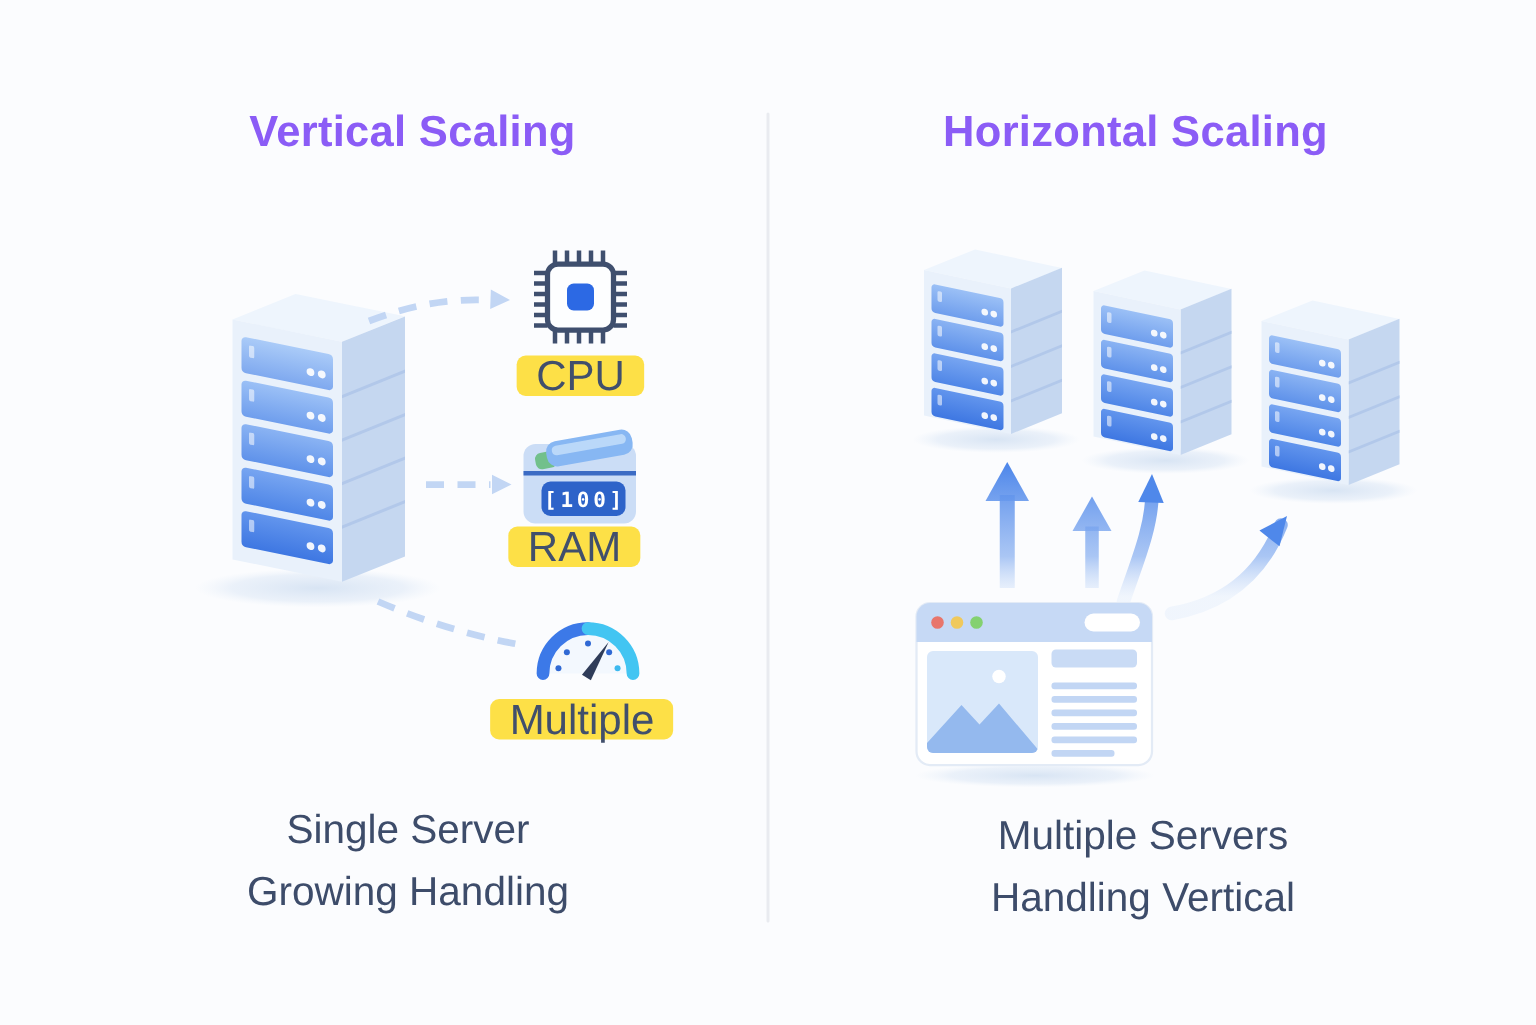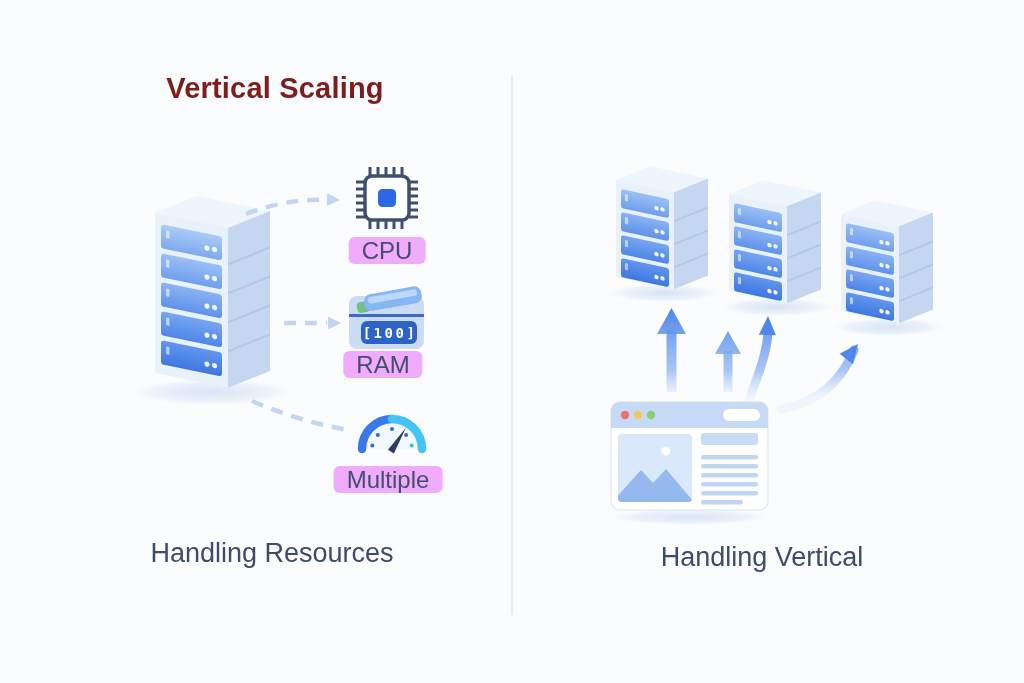--- a/index.html
+++ b/index.html
@@ -2,52 +2,53 @@
 <html><head>
 <meta charset="utf-8">
 <style>
   html,body{margin:0;padding:0;background:#ffffff;}
   #stage{
     position:relative;width:1024px;height:683px;overflow:hidden;
     background:#fbfcfe;font-family:"Liberation Sans",sans-serif;
   }
   .title{
     position:absolute;width:400px;text-align:center;
-    font-size:29px;font-weight:700;color:#7f1d1d;letter-spacing:.2px;
+    font-size:29px;font-weight:700;color:#8b5cf6;letter-spacing:.2px;
   }
   .title.left{left:75px;top:72px;}
   .title.right{left:557px;top:72px;}
   .caption{
     position:absolute;width:400px;text-align:center;
     font-size:27px;font-weight:400;color:#3d4c6a;line-height:41px;
   }
   .caption.left{left:72px;top:533px;}
   .caption.right{left:562px;top:537px;}
   .divider{
     position:absolute;left:511px;top:75px;width:2px;height:540px;
     background:#e9ebf0;border-radius:1px;
   }
   .pill{
     position:absolute;transform:translateX(-50%);
-    background:#f0abfc;color:#414f6c;border-radius:6px;
-    font-size:24px;font-weight:500;line-height:27px;padding:0 13px;
+    background:#fde047;color:#414f6c;border-radius:6px;
+    font-size:28px;font-weight:500;line-height:27px;padding:0 13px;
     white-space:nowrap;
   }
   svg{position:absolute;left:0;top:0;}
   .ram-text{
     font-family:"DejaVu Sans Mono","Liberation Mono",monospace;
     font-size:14px;font-weight:700;letter-spacing:2.5px;
   }
 </style>
 </head>
 <body>
 
 <div id="stage">
 
   <div class="title left">Vertical Scaling</div>
+  <div class="title right">Horizontal Scaling</div>
   <div class="divider"></div>
 
   <svg width="1024" height="683" viewBox="0 0 1024 683">
     <defs>
       <radialGradient id="shadowGrad">
         <stop offset="0%" stop-color="#d6e3f3" stop-opacity="0.95"></stop>
         <stop offset="70%" stop-color="#dde8f6" stop-opacity="0.55"></stop>
         <stop offset="100%" stop-color="#e8f0f9" stop-opacity="0"></stop>
       </radialGradient>
       <linearGradient id="row1" x1="0" y1="0" x2="0" y2="1">
@@ -262,19 +263,21 @@
         <rect x="701" y="500" width="42" height="4.5" rx="2"></rect>
       </g>
     </g>
   </svg>
 
   <div class="pill" style="left:387px;top:237px">CPU</div>
   <div class="pill" style="left:383px;top:351px">RAM</div>
   <div class="pill" style="left:388px;top:466px">Multiple</div>
 
   <div class="caption left">
-    <div>Handling Resources</div>
+    <div>Single Server</div>
+    <div>Growing Handling</div>
   </div>
   <div class="caption right">
+    <div>Multiple Servers</div>
     <div>Handling Vertical</div>
   </div>
 
 </div>
 
 </body></html>

